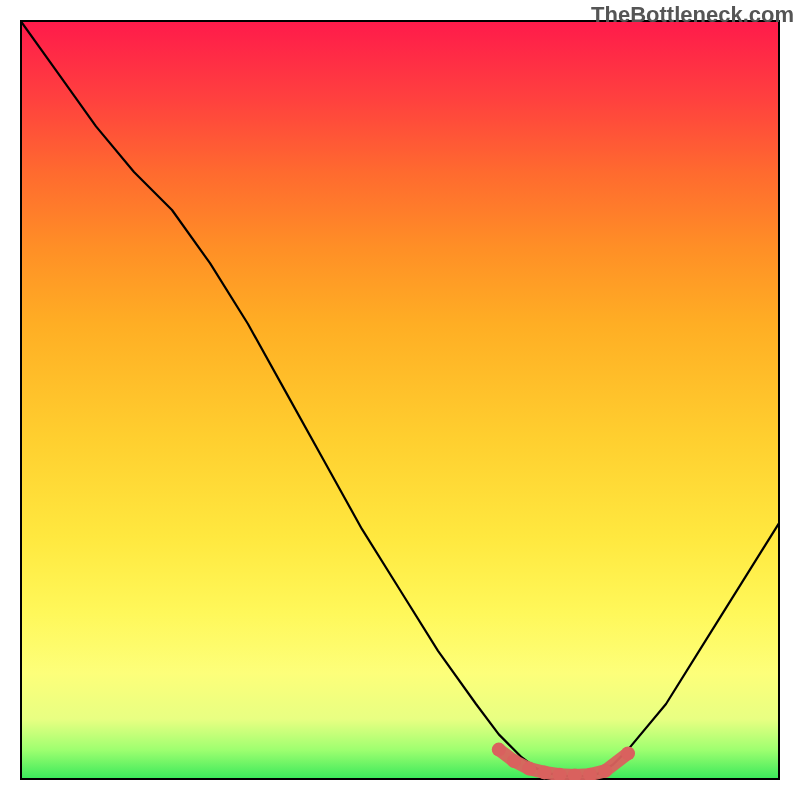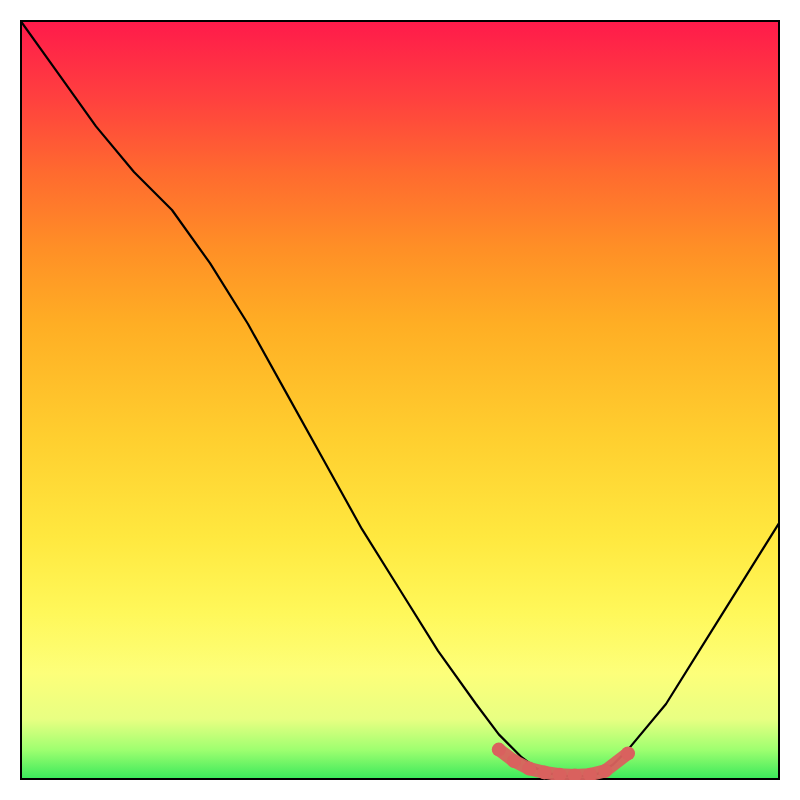--- a/index.html
+++ b/index.html
@@ -63,20 +63,21 @@
     top: 20px;
     width: 760px;
     height: 760px;
     z-index: 2;
   }
 </style>
 </head>
 <body>
 
 <div class="container">
+  <div class="watermark">TheBottleneck.com</div>
 
   <div class="plot-area"></div>
   <div class="frame"></div>
 
   <svg class="curve" viewBox="0 0 760 760" preserveAspectRatio="none">
     <path id="curve-path" fill="none" stroke="#000" stroke-width="2.2" stroke-linejoin="round" stroke-linecap="round" d="M0.00 0.00 L38.00 53.20 L76.00 106.40 L114.00 152.00 L152.00 190.00 L190.00 243.20 L228.00 304.00 L266.00 372.40 L304.00 440.80 L342.00 509.20 L380.00 570.00 L418.00 630.80 L456.00 684.00 L478.80 714.40 L501.60 737.20 L516.80 748.60 L532.00 753.92 L547.20 756.20 L562.40 756.20 L577.60 753.92 L592.80 744.80 L608.00 729.60 L646.00 684.00 L684.00 623.20 L722.00 562.40 L760.00 501.60"></path>
     <g id="marker-group">
         <path d="M478.80 729.60 L494.00 741.00 L509.20 748.60 L524.40 752.40 L539.60 754.68 L554.80 755.44 L570.00 754.68 L585.20 750.88 L608.00 733.40" fill="none" stroke="#d9615e" stroke-width="13" stroke-linecap="round" stroke-linejoin="round" opacity="0.95"></path>
         <circle cx="478.80" cy="729.60" r="7" fill="#d9615e"></circle>
         <circle cx="494.00" cy="741.00" r="7" fill="#d9615e"></circle>

